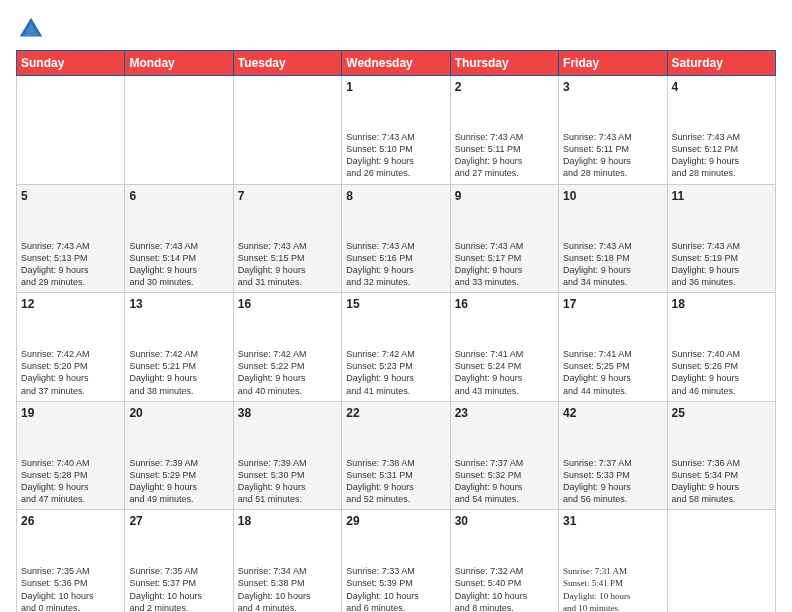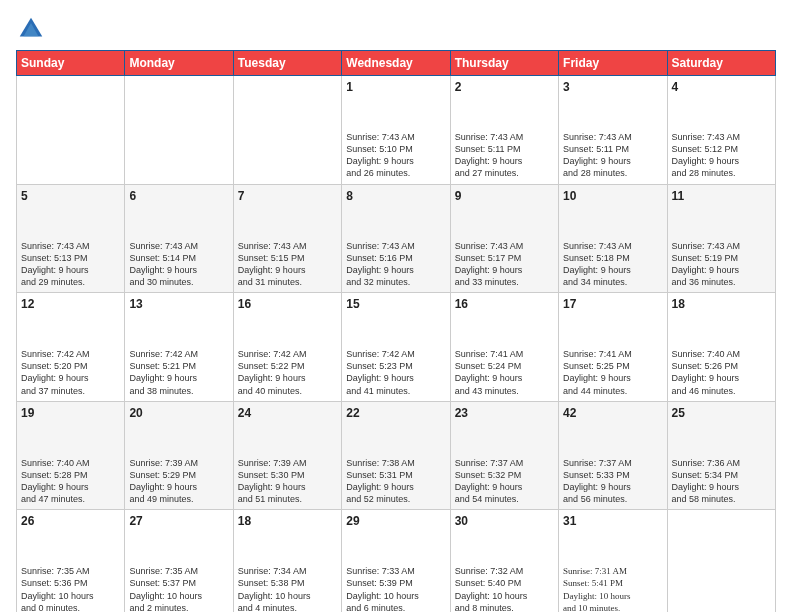--- a/index.html
+++ b/index.html
@@ -281,21 +281,21 @@
 and 47 minutes.</div>
           </td>
           <td>
             <span class="day-number">20</span>
             <div class="cell-content" style="white-space: pre-line;">Sunrise: 7:39 AM
 Sunset: 5:29 PM
 Daylight: 9 hours
 and 49 minutes.</div>
           </td>
           <td>
-            <span class="day-number">24</span>
+            <span class="day-number">38</span>
             <div class="cell-content" style="white-space: pre-line;">Sunrise: 7:39 AM
 Sunset: 5:30 PM
 Daylight: 9 hours
 and 51 minutes.</div>
           </td>
           <td>
             <span class="day-number">22</span>
             <div class="cell-content" style="white-space: pre-line;">Sunrise: 7:38 AM
 Sunset: 5:31 PM
 Daylight: 9 hours

